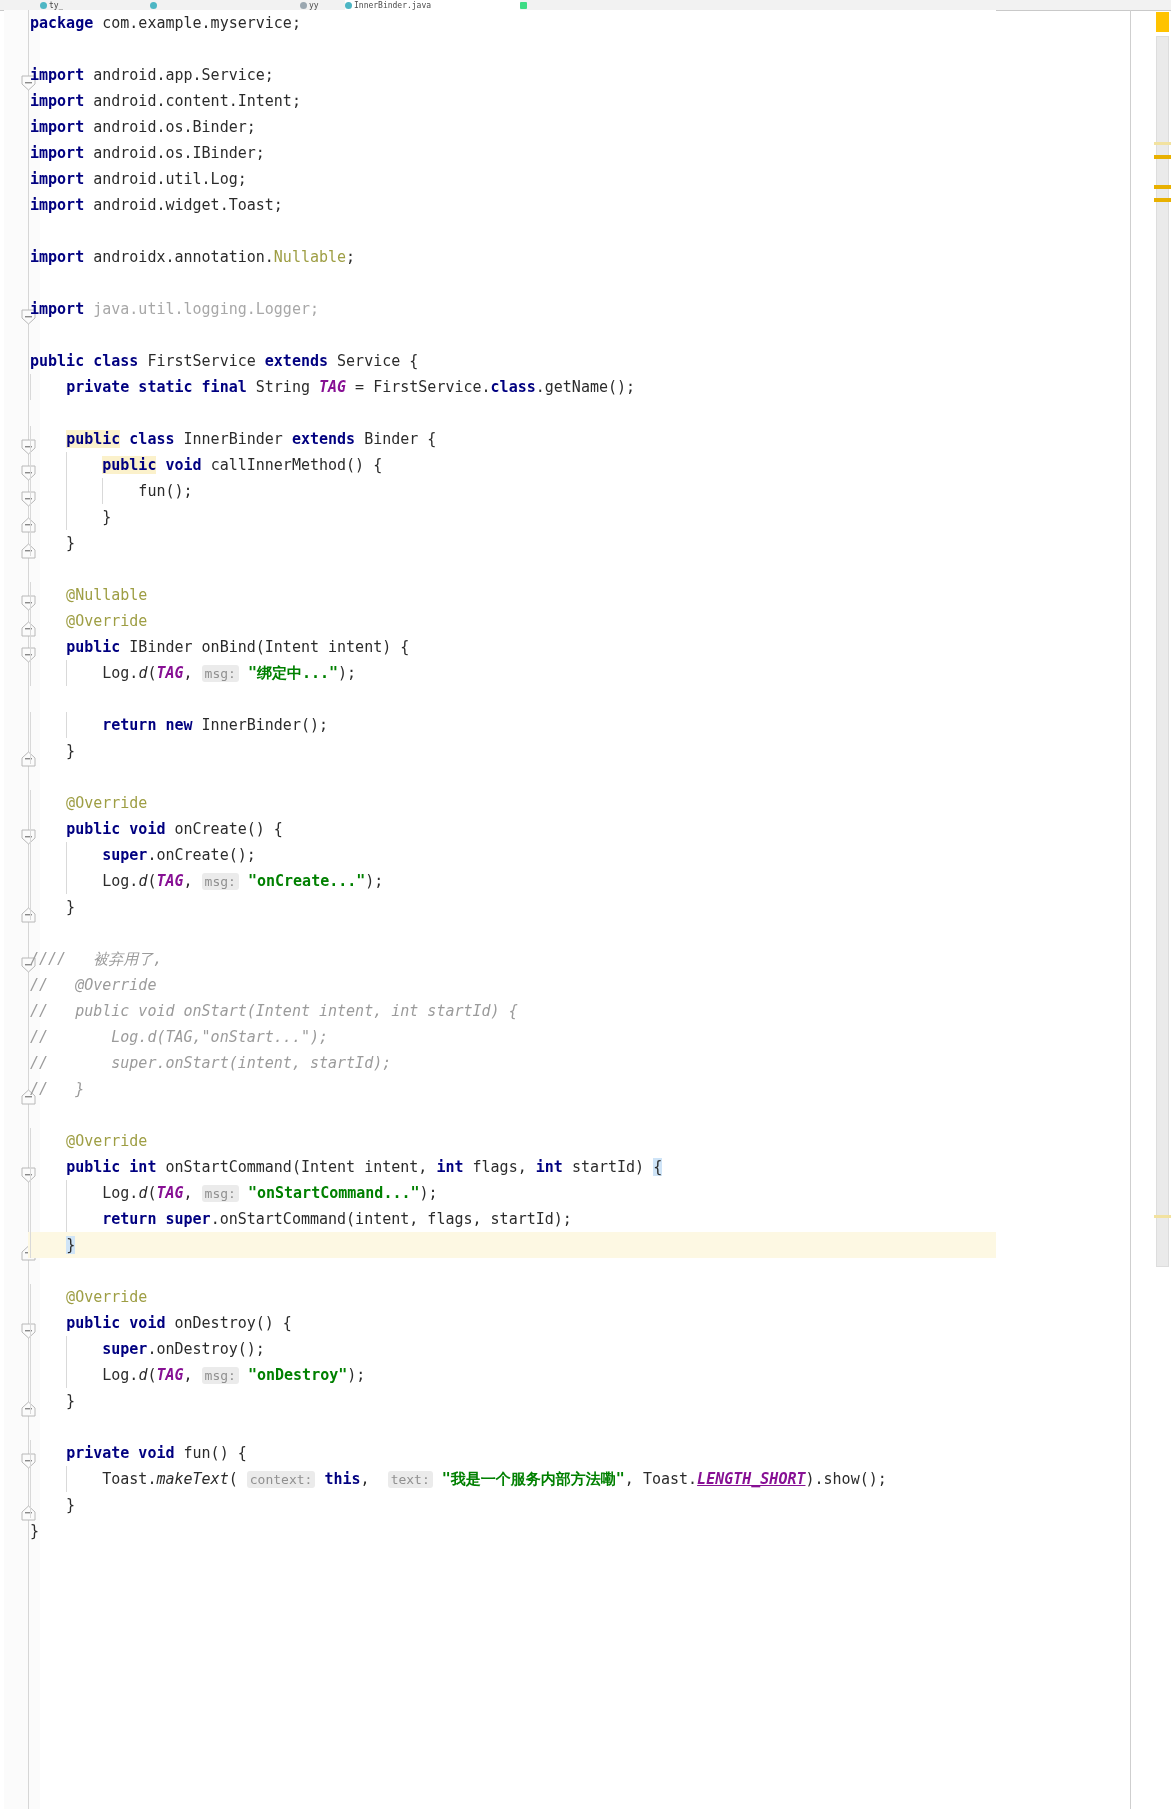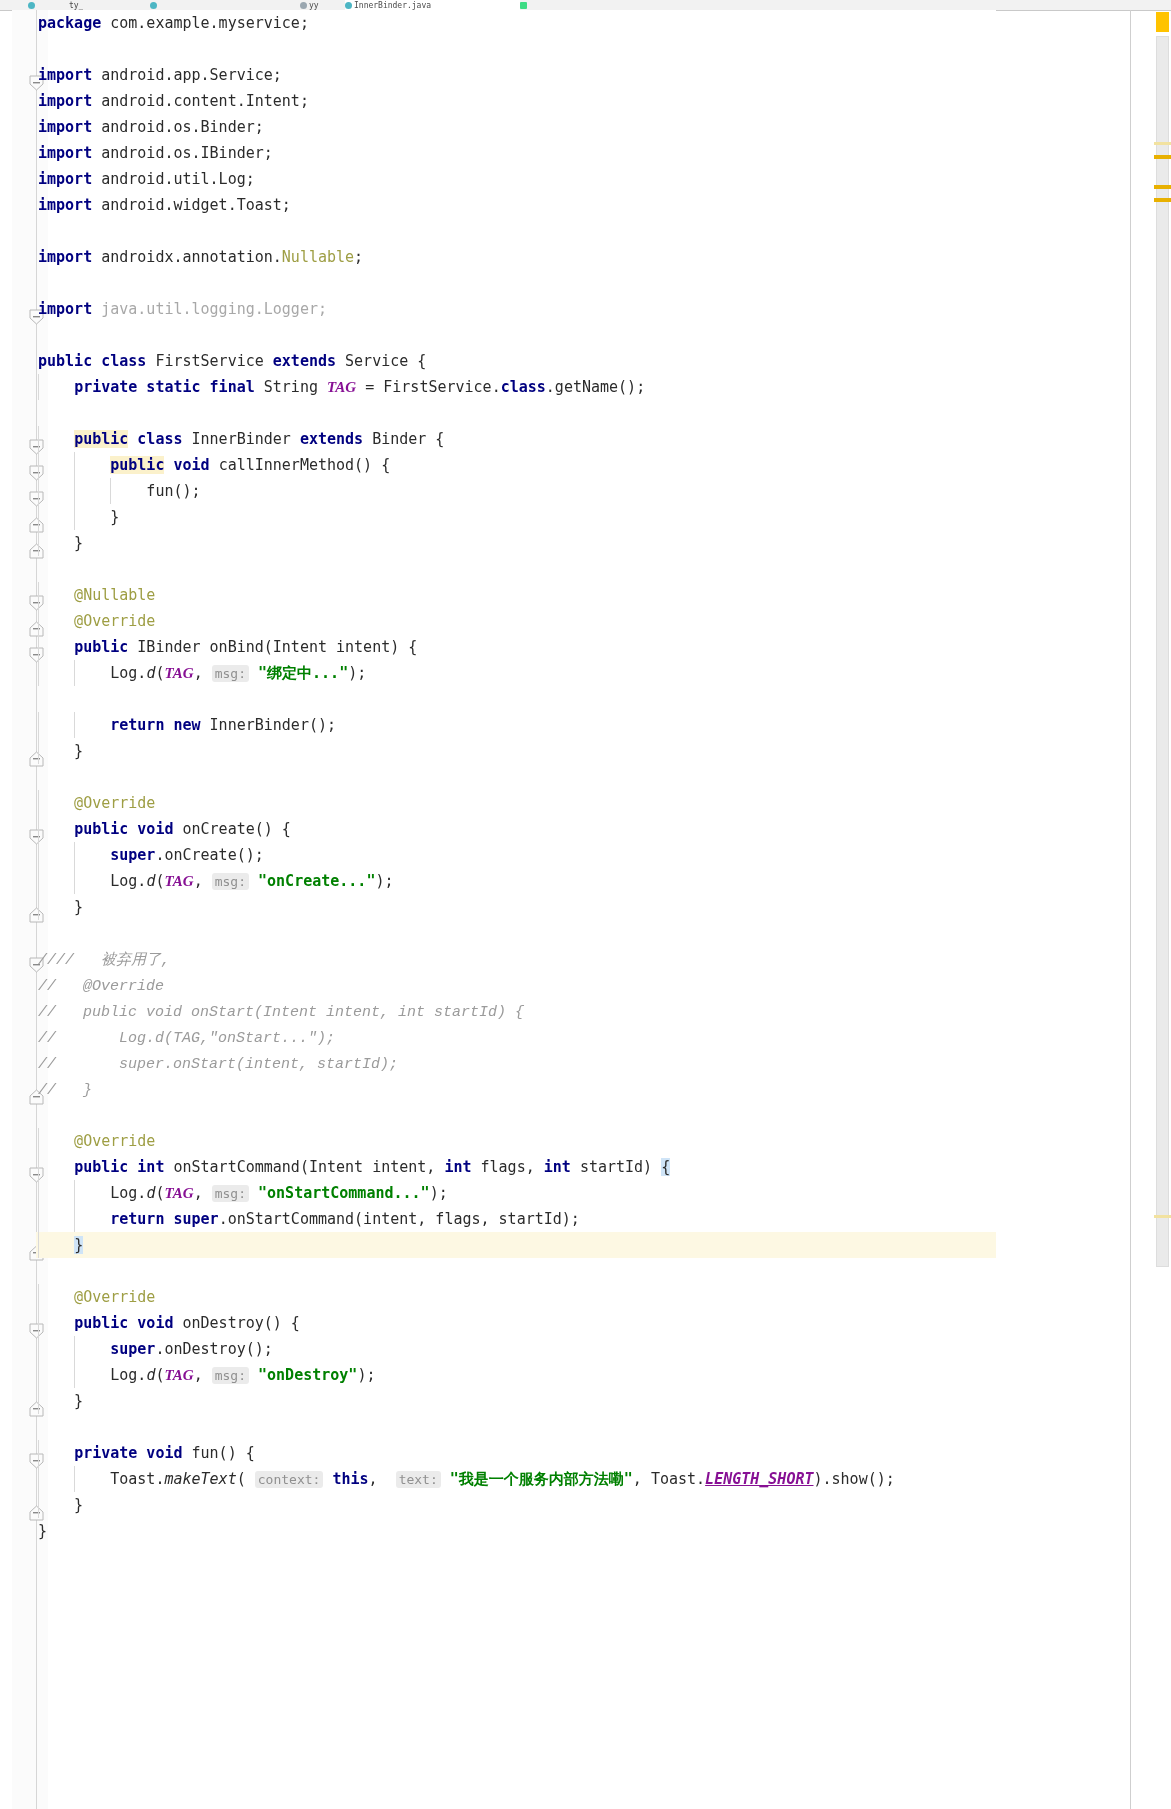--- a/index.html
+++ b/index.html
@@ -25,21 +25,21 @@
   }
   .tab.active{background:#ffffff;border-bottom:3px solid #5a7394;}
   .tab-ico{width:7px;height:7px;border-radius:50%;margin-right:2px;flex:none;}
   .tab-ico.java{background:#4db6c4;}
   .tab-ico.xml{background:#9aa7b0;}
   .tab-ico.grid{background:#3ddc84;border-radius:1px;}
   .tab-label{overflow:hidden;}
 
   
   #editor{
-    position:absolute;left:12px;top:10px;width:996px;height:1799px;
+    position:absolute;left:4px;top:10px;width:996px;height:1799px;
     background:#ffffff;
     overflow:hidden;
   }
 
   
   #foldgutter{
     position:absolute;left:0;top:0;width:36px;height:1799px;
     background:#fbfbfb;border-right:0px;
   }
   #foldline{
@@ -65,23 +65,23 @@
   .line.hl-caret{background:#fdf8e3;}
 
   
   .ig{position:absolute;top:0;width:1px;height:26px;background:#d9d9d9;}
 
   
   .kw   {color:#000080;font-weight:bold;}
   .plain{color:#2b2b2b;}
   .str  {color:#008000;font-weight:bold;}
   .annot{color:#9e9e44;}
-  .cmt  {color:#9b9b9b;font-style:italic;font-family:Liberation Mono, monospace;}
+  .cmt  {color:#9b9b9b;font-style:italic;}
   .unused{color:#a8a8a8;}
-  .field{color:#871094;font-style:italic;font-weight:bold;font-family:Liberation Serif, serif;}
+  .field{color:#871094;font-style:italic;font-weight:bold;}
   .const{color:#871094;font-style:italic;font-weight:bold;text-decoration:underline;}
   .mth  {color:#2b2b2b;font-style:italic;}
   .hint {
     color:#909090;background:#ebebeb;border-radius:3px;
     padding:1px 3px;font-size:13px;font-style:normal;
   }
   .usehl{background:#fbf1cb;}
   .brace-hl{background:#cfe4f7;}
 
   
@@ -109,21 +109,21 @@
   .warnmark.soft{background:#f2e2a0;height:3px;}
   #scrollthumb{
     position:absolute;left:160px;top:36px;width:13px;height:1231px;
     background:rgba(0,0,0,0.04);
   }
 </style>
 </head>
 <body>
 
 <div id="tabstrip">
-    <div class="tab" style="left: 28px; width: 58px; gap: 32px;">
+    <div class="tab" style="left: 40px; width: 58px;">
       <span class="tab-ico java"></span>
       <span class="tab-label">ty_</span>
     </div>
     <div class="tab" style="left: 150px; width: 120px;">
       <span class="tab-ico java"></span>
       <span class="tab-label"></span>
     </div>
     <div class="tab" style="left: 300px; width: 70px;">
       <span class="tab-ico xml"></span>
       <span class="tab-label">yy</span>

